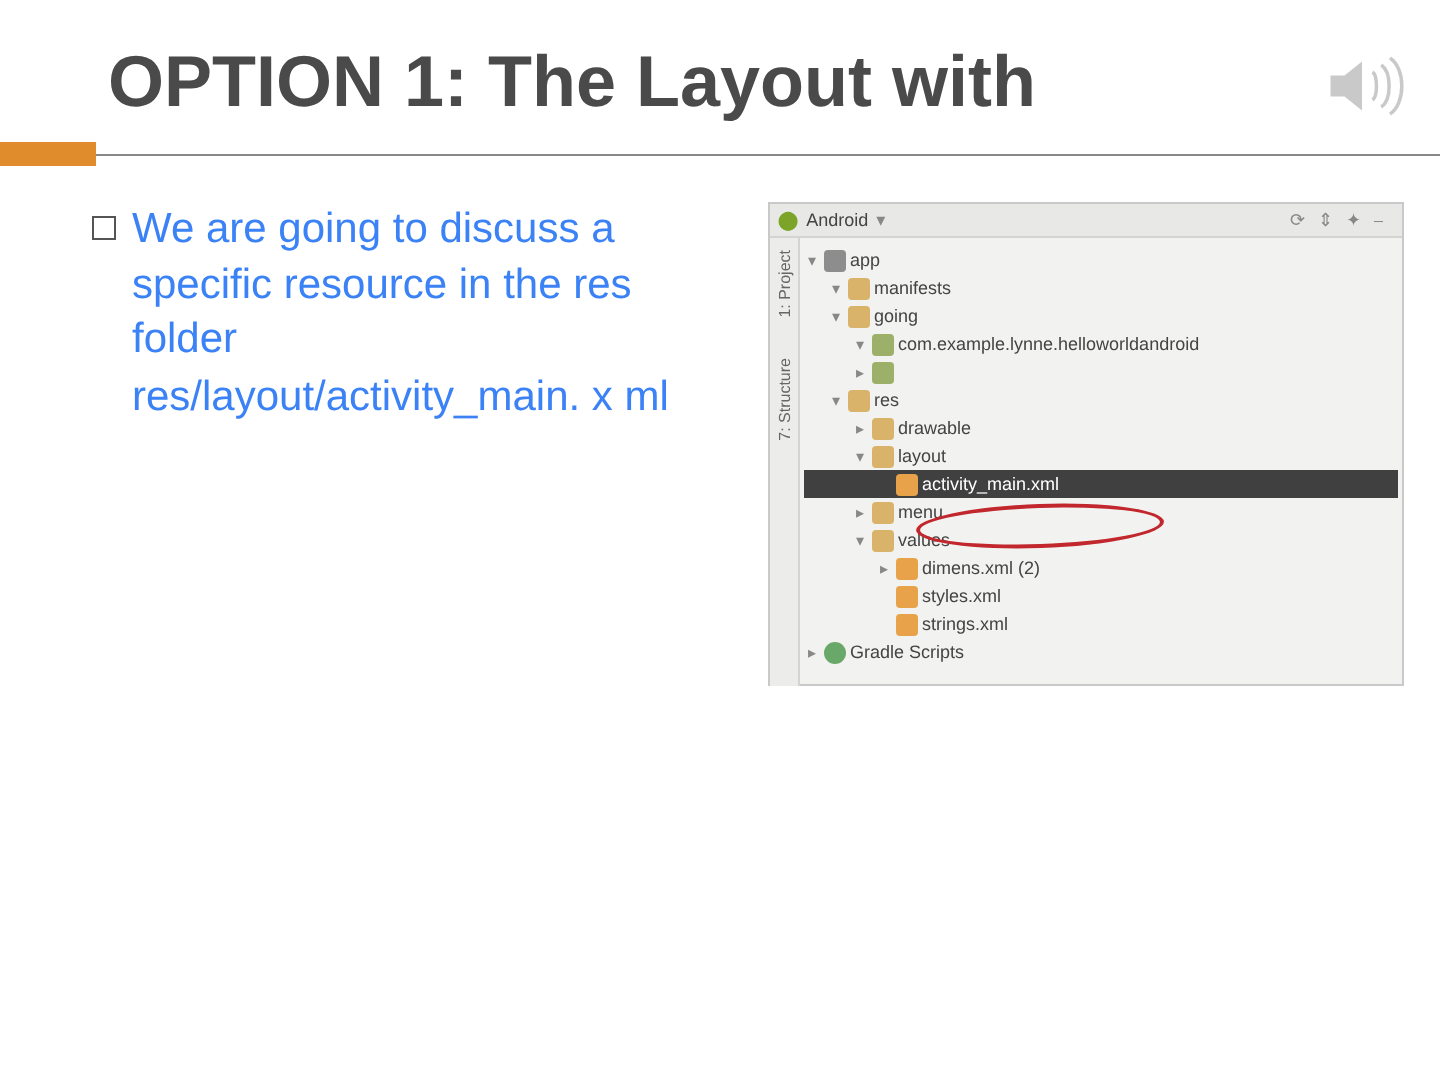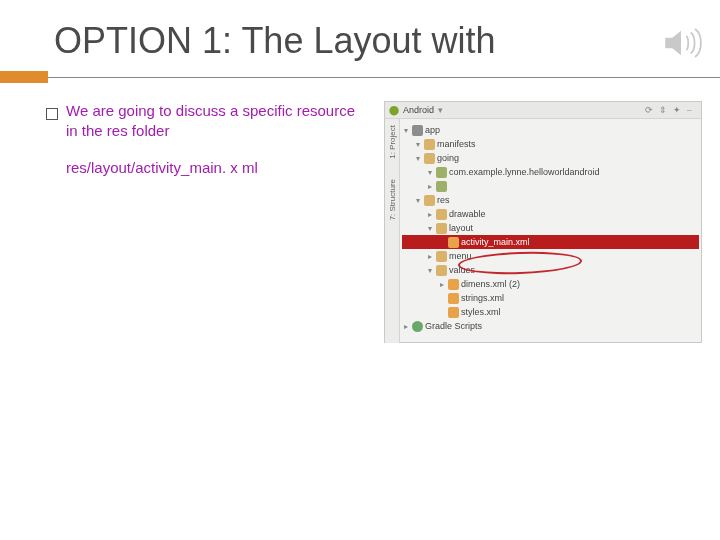--- a/index.html
+++ b/index.html
@@ -1,47 +1,47 @@
 <!DOCTYPE html>
 <html><head>
 <meta charset="utf-8">
 <style>
 html,body{margin:0;padding:0}
 body{width:720px;height:540px;background:#fff;font-family:Arial,Helvetica,sans-serif;position:relative;overflow:hidden}
 .title-wrap{padding:20px 0 6px 54px;color:#4a4a4a}
-.title{font-size:36px;font-weight:400;line-height:1.15}
+.title{font-size:36px;font-weight:700;line-height:1.15}
 .accent-row{display:flex;align-items:center;padding-left:0}
 .accent-bar{width:48px;height:12px;background:#e08b2c;margin-top:4px}
 .accent-line{flex:1;height:1px;background:#888;margin-top:4px}
 .content{display:flex;padding:18px 18px 0 66px;gap:18px}
-.text-col{width:300px;color:#a21caf;font-size:15px;line-height:1.3}
+.text-col{width:300px;color:#3b82f6;font-size:21px;line-height:1.3}
 .bullet-row{display:flex}
 .bullet-box{width:10px;height:10px;border:1px solid #555;margin:7px 8px 0 -20px;flex:none}
-.path{margin-top:18px}
+.path{margin-top:2px}
 .shot-col{flex:1;position:relative}
 .panel{border:1px solid #c9c9c9;background:#f2f2f0;font-size:9px;color:#444;position:relative;height:240px}
 .panel-top{height:16px;background:#e8e8e6;border-bottom:1px solid #d4d4d2;display:flex;align-items:center;padding:0 4px;gap:4px}
 .droid{color:#7ba428;font-weight:bold}
 .top-spacer{flex:1}
 .top-ico{width:10px;height:10px;display:inline-block;color:#888}
 .panel-body{display:flex;height:calc(100% - 16px)}
 .side-tabs{width:14px;background:#ececea;border-right:1px solid #d4d4d2;display:flex;flex-direction:column;align-items:center;padding-top:6px;font-size:8px;color:#666}
 .side-tab{writing-mode:vertical-rl;transform:rotate(180deg);margin-bottom:20px;white-space:nowrap}
 .tree{flex:1;padding:4px 2px;position:relative}
 .node{white-space:nowrap;display:flex;align-items:center;height:14px;padding-left:2px}
 .node .arrow{width:8px;color:#888;font-size:8px}
 .node .ico{width:11px;height:11px;margin-right:2px;display:inline-flex;align-items:center;justify-content:center;border-radius:2px}
 .ico.folder{background:#d9b36a}
 .ico.pkg{background:#9cb06a}
 .ico.xml{background:#e8a34a}
 .ico.java{background:#6aa8e8;border-radius:50%;color:#fff;font-size:7px}
 .ico.mod{background:#8d8d8d}
 .ico.grad{background:#6aa86a;border-radius:50%}
 .dim{color:#a6a6a6}
-.hl{background:#b91c1c;color:#fff}
+.hl{background:#404040;color:#fff}
 .ind1{padding-left:14px}.ind2{padding-left:26px}.ind3{padding-left:38px}
 .circle-mark{position:absolute;border:2px solid #c1272d;border-radius:50%;width:120px;height:18px;left:58px;top:133px;transform:rotate(-2deg);pointer-events:none}
 .speaker{position:absolute;right:18px;top:22px;color:#c9c9c9}
 .speaker svg{width:42px;height:42px}
 </style>
 </head>
 <body>
 
 <div class="title-wrap">
   <div class="title">OPTION 1: The Layout with</div>
@@ -140,26 +140,26 @@
               <span>values</span>
             </div>
           <div class="node ind3">
               <span class="arrow">▸</span>
               <span class="ico xml"></span>
               <span>dimens.xml (2)</span>
             </div>
           <div class="node ind3">
               <span class="arrow"></span>
               <span class="ico xml"></span>
-              <span>strings.xml</span>
+              <span>styles.xml</span>
             </div>
           <div class="node ind3">
               <span class="arrow"></span>
               <span class="ico xml"></span>
-              <span>styles.xml</span>
+              <span>strings.xml</span>
             </div>
           <div class="node">
               <span class="arrow">▸</span>
               <span class="ico grad"></span>
               <span>Gradle Scripts</span>
             </div>
           <div class="circle-mark"></div>
         </div>
       </div>
     </div>

